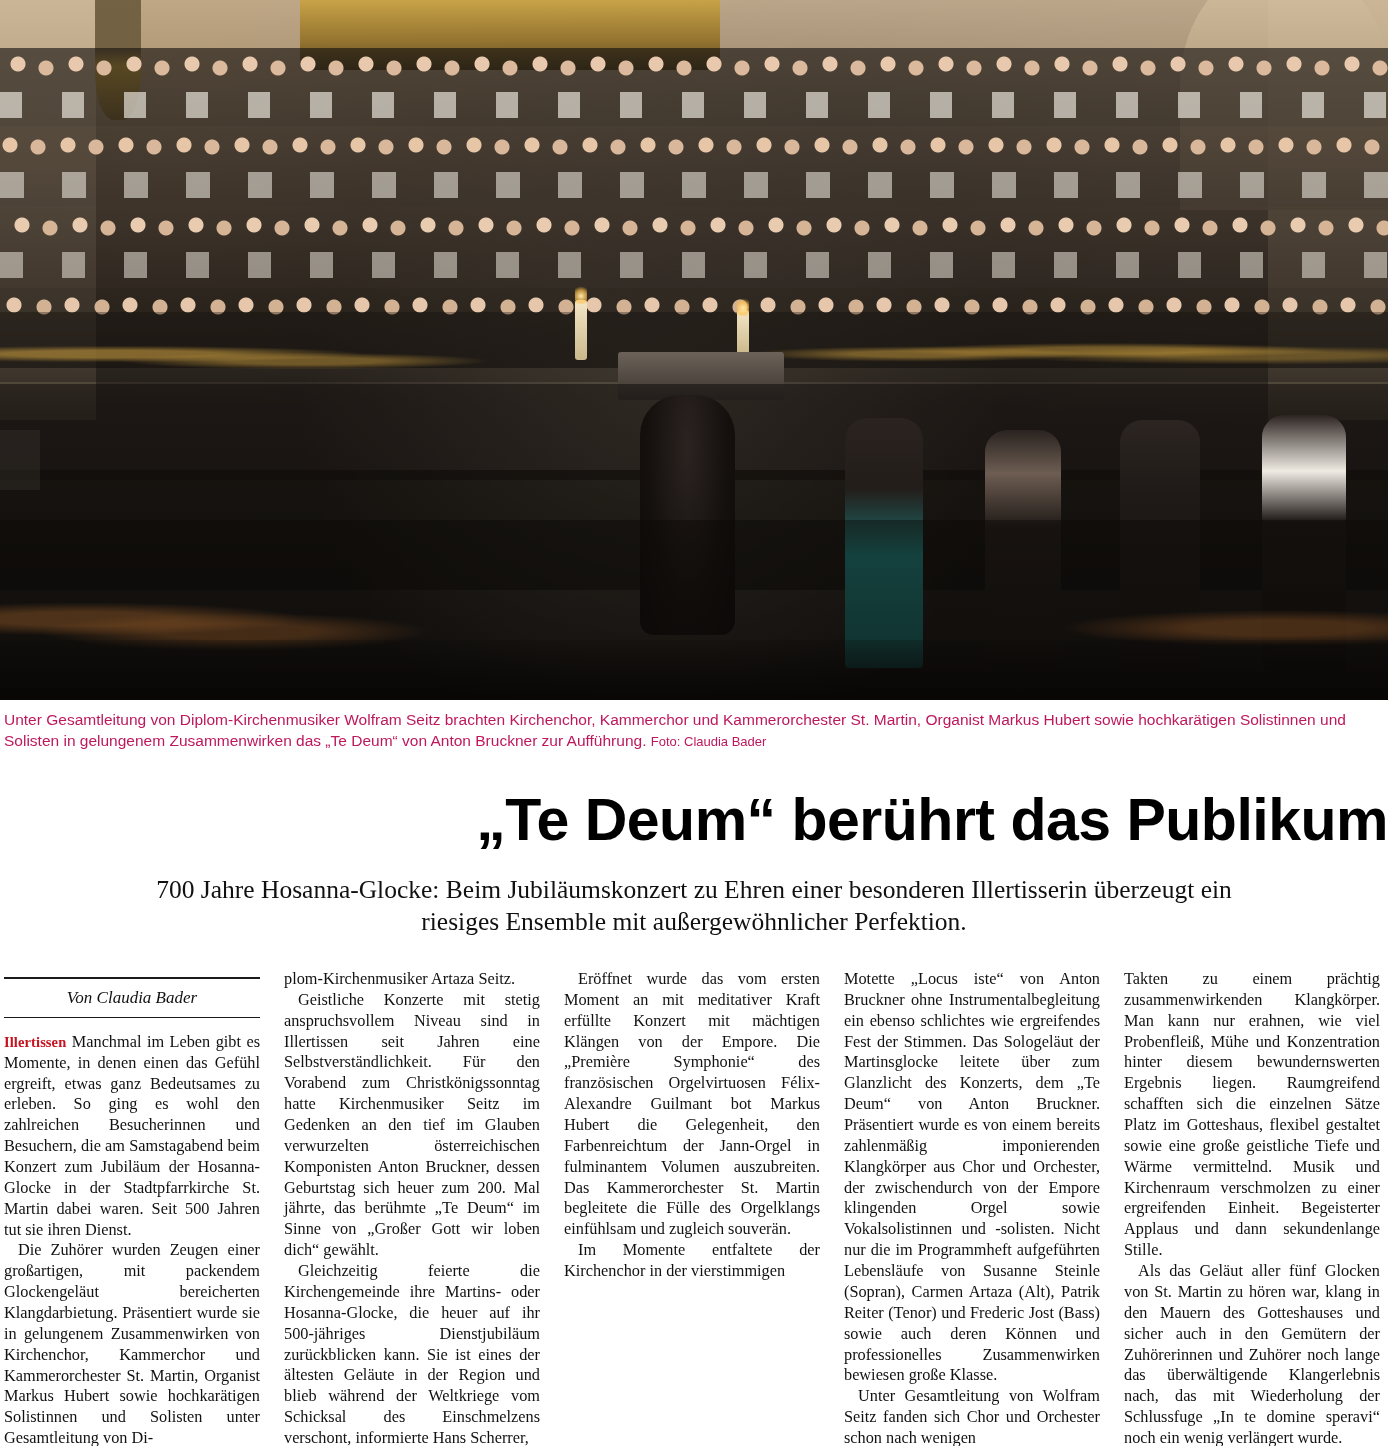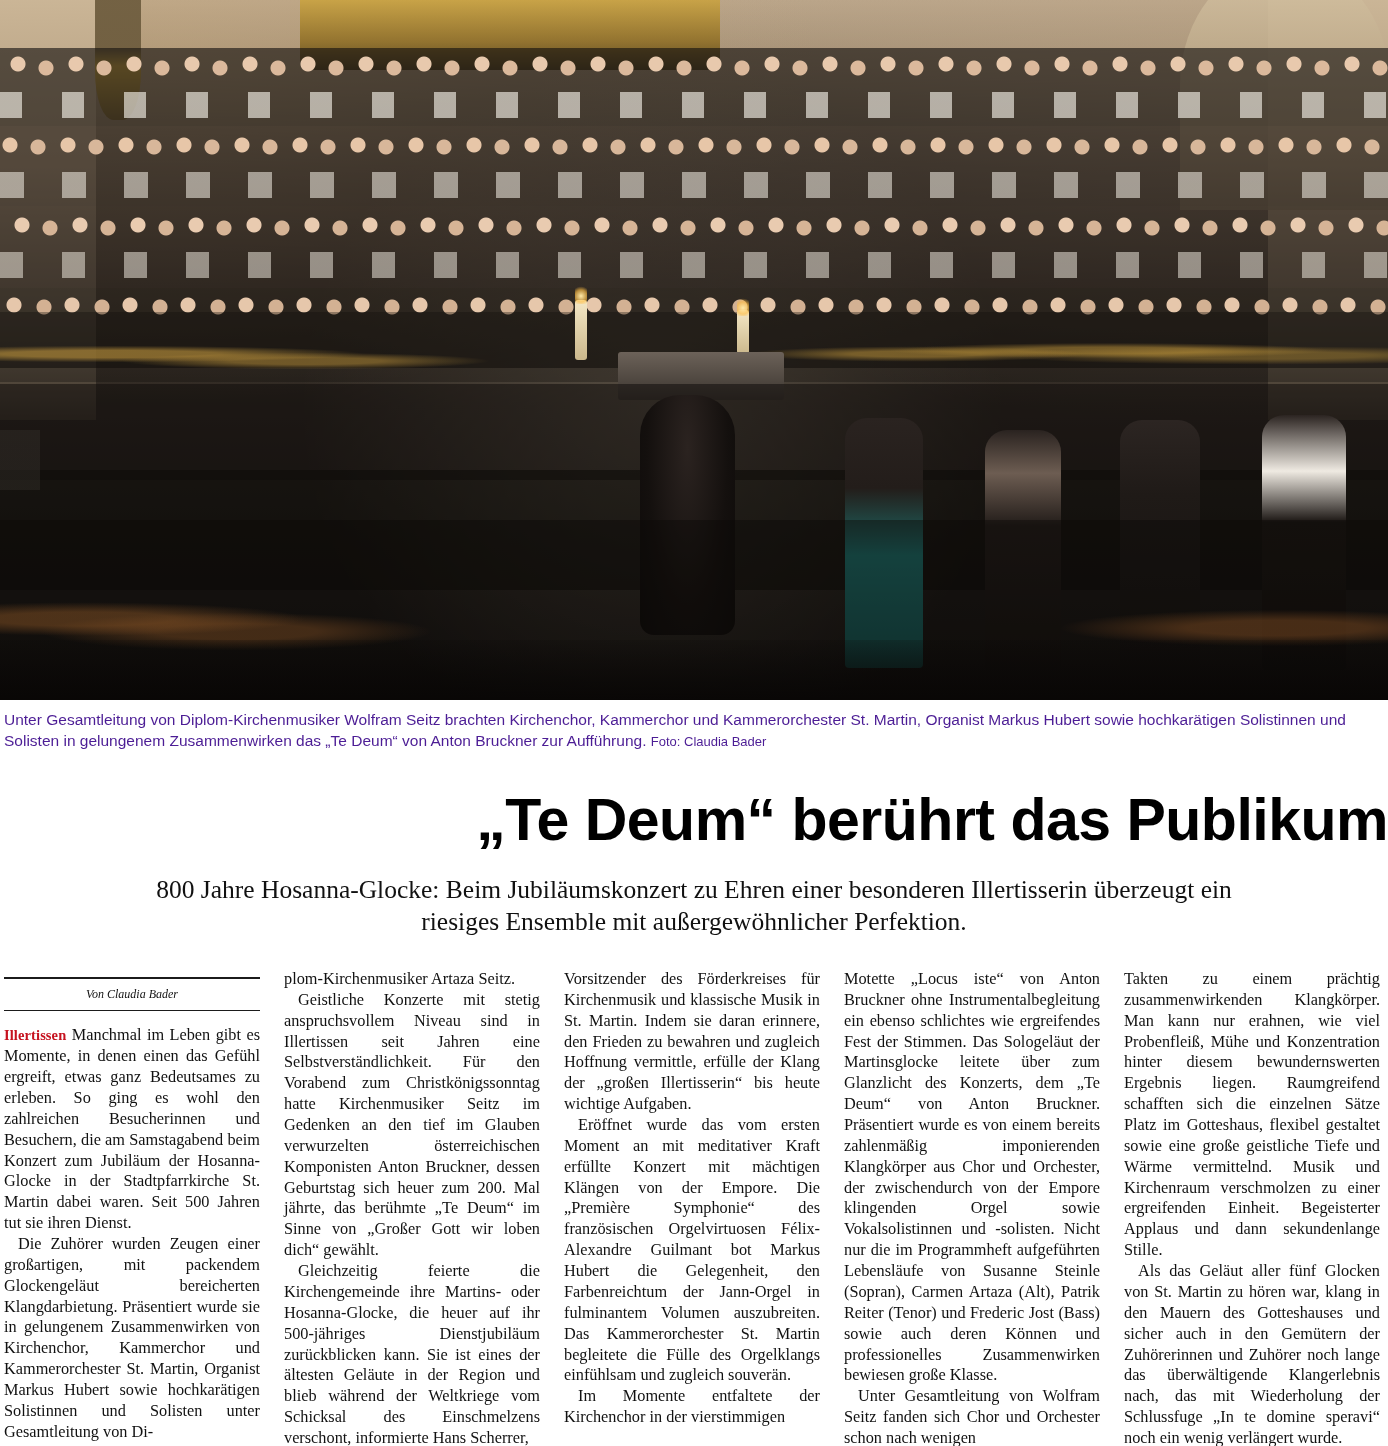--- a/index.html
+++ b/index.html
@@ -123,21 +123,21 @@
     left: 0; right: 0; bottom: 0;
     height: 60px;
     background: linear-gradient(180deg, rgba(10,8,7,0.2), rgba(8,6,5,0.9));
   }
 
   
   .caption {
     font-family: "Liberation Sans", sans-serif;
     font-size: 15.5px;
     line-height: 1.35;
-    color: #4c1d95;
+    color: #be185d;
     padding: 10px 4px 0 4px;
     width: 1380px;
   }
   .caption .credit {
     font-size: 13px;
   }
 
   
   .headline {
     font-family: "Liberation Sans", sans-serif;
@@ -179,21 +179,21 @@
     margin: 0;
     text-indent: 14px;
   }
   .col p.noindent { text-indent: 0; }
   .byline-rule {
     border-top: 2px solid #1b1b1b;
     margin: 8px 0 8px 0;
   }
   .byline {
     font-style: italic;
-    font-size: 12px;
+    font-size: 17px;
     text-align: center;
     margin-bottom: 8px;
   }
   .byline-rule-bottom {
     border-top: 1px solid #1b1b1b;
     margin: 8px 0 14px 0;
   }
   .dateline {
     font-family: Liberation Serif, serif;
     font-weight: bold;
@@ -252,40 +252,39 @@
     <div class="row-band" style="top:520px;height:180px;background:radial-gradient(ellipse at 6% 55%, rgba(150,92,40,.45) 0 5%, rgba(0,0,0,0) 12%), radial-gradient(ellipse at 17% 62%, rgba(142,86,38,.4) 0 5%, rgba(0,0,0,0) 12%), radial-gradient(ellipse at 92% 60%, rgba(138,82,36,.45) 0 5%, rgba(0,0,0,0) 12%), rgba(10,8,7,.45)"></div>
     <div class="floor"></div>
   </div>
 
   <div class="caption">
     <span>Unter Gesamtleitung von Diplom-Kirchenmusiker Wolfram Seitz brachten Kirchenchor, Kammerchor und Kammerorchester St. Martin, Organist Markus Hubert sowie hochkarätigen Solistinnen und Solisten in gelungenem Zusammenwirken das „Te Deum“ von Anton Bruckner zur Aufführung.</span>
     <span class="credit">Foto: Claudia Bader</span>
   </div>
 
   <h1 class="headline">„Te Deum“ berührt das Publikum</h1>
-  <div class="subhead">800 Jahre Hosanna-Glocke: Beim Jubiläumskonzert zu Ehren einer besonderen Illertisserin überzeugt ein riesiges Ensemble mit außergewöhnlicher Perfektion.</div>
+  <div class="subhead">700 Jahre Hosanna-Glocke: Beim Jubiläumskonzert zu Ehren einer besonderen Illertisserin überzeugt ein riesiges Ensemble mit außergewöhnlicher Perfektion.</div>
 
   <div class="columns">
 
     <div class="col">
       <div class="byline-rule"></div>
       <div class="byline">Von Claudia Bader</div>
       <div class="byline-rule-bottom"></div>
       <p class="noindent"><span class="dateline">Illertissen</span> <span>Manchmal im Leben gibt es Momente, in denen einen das Gefühl ergreift, etwas ganz Bedeutsames zu erleben. So ging es wohl den zahlreichen Besucherinnen und Besuchern, die am Samstagabend beim Konzert zum Jubiläum der Hosanna-Glocke in der Stadtpfarrkirche St. Martin dabei waren. Seit 500 Jahren tut sie ihren Dienst.</span></p>
       <p>Die Zuhörer wurden Zeugen einer großartigen, mit packendem Glockengeläut bereicherten Klangdarbietung. Präsentiert wurde sie in gelungenem Zusammenwirken von Kirchenchor, Kammerchor und Kammerorchester St. Martin, Organist Markus Hubert sowie hochkarätigen Solistinnen und Solisten unter Gesamtleitung von Di-</p>
     </div>
 
     <div class="col">
       <p class="noindent">plom-Kirchenmusiker Artaza Seitz.</p>
       <p>Geistliche Konzerte mit stetig anspruchsvollem Niveau sind in Illertissen seit Jahren eine Selbstverständlichkeit. Für den Vorabend zum Christkönigssonntag hatte Kirchenmusiker Seitz im Gedenken an den tief im Glauben verwurzelten österreichischen Komponisten Anton Bruckner, dessen Geburtstag sich heuer zum 200. Mal jährte, das berühmte „Te Deum“ im Sinne von „Großer Gott wir loben dich“ gewählt.</p>
       <p>Gleichzeitig feierte die Kirchengemeinde ihre Martins- oder Hosanna-Glocke, die heuer auf ihr 500-jähriges Dienstjubiläum zurückblicken kann. Sie ist eines der ältesten Geläute in der Region und blieb während der Weltkriege vom Schicksal des Einschmelzens verschont, informierte Hans Scherrer,</p>
     </div>
 
     <div class="col">
-      <p class="noindent">Vorsitzender des Förderkreises für Kirchenmusik und klassische Musik in St. Martin. Indem sie daran erinnere, den Frieden zu bewahren und zugleich Hoffnung vermittle, erfülle der Klang der „großen Illertisserin“ bis heute wichtige Aufgaben.</p>
       <p>Eröffnet wurde das vom ersten Moment an mit meditativer Kraft erfüllte Konzert mit mächtigen Klängen von der Empore. Die „Première Symphonie“ des französischen Orgelvirtuosen Félix-Alexandre Guilmant bot Markus Hubert die Gelegenheit, den Farbenreichtum der Jann-Orgel in fulminantem Volumen auszubreiten. Das Kammerorchester St. Martin begleitete die Fülle des Orgelklangs einfühlsam und zugleich souverän.</p>
       <p>Im Momente entfaltete der Kirchenchor in der vierstimmigen</p>
     </div>
 
     <div class="col">
       <p class="noindent">Motette „Locus iste“ von Anton Bruckner ohne Instrumentalbegleitung ein ebenso schlichtes wie ergreifendes Fest der Stimmen. Das Sologeläut der Martinsglocke leitete über zum Glanzlicht des Konzerts, dem „Te Deum“ von Anton Bruckner. Präsentiert wurde es von einem bereits zahlenmäßig imponierenden Klangkörper aus Chor und Orchester, der zwischendurch von der Empore klingenden Orgel sowie Vokalsolistinnen und -solisten. Nicht nur die im Programmheft aufgeführten Lebensläufe von Susanne Steinle (Sopran), Carmen Artaza (Alt), Patrik Reiter (Tenor) und Frederic Jost (Bass) sowie auch deren Können und professionelles Zusammenwirken bewiesen große Klasse.</p>
       <p>Unter Gesamtleitung von Wolfram Seitz fanden sich Chor und Orchester schon nach wenigen</p>
     </div>
 
     <div class="col">

